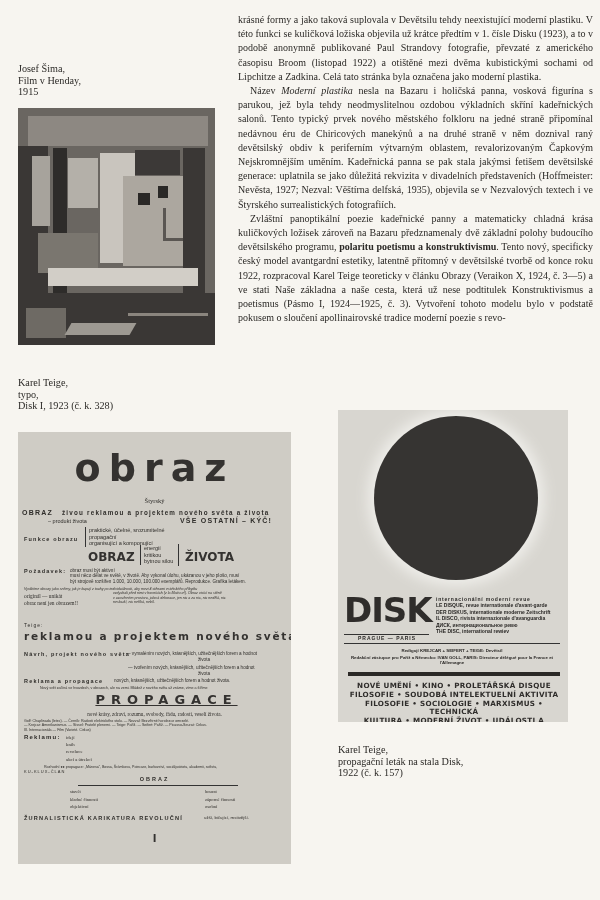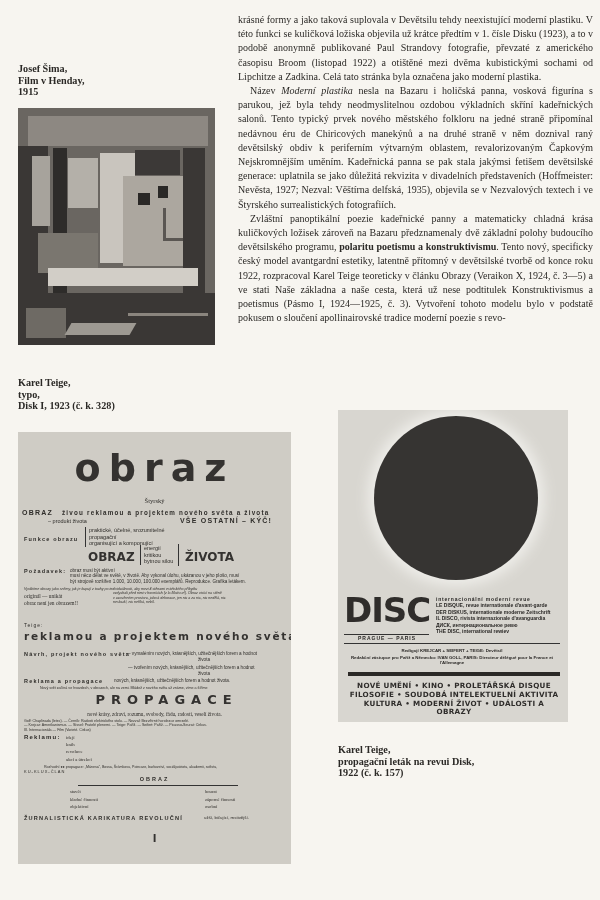--- a/index.html
+++ b/index.html
@@ -1,18 +1,18 @@
 <!DOCTYPE html>
 <html><head>
 <meta charset="utf-8">
 <style>
   html, body { margin:0; padding:0; }
   body { width:600px; height:900px; background:#f7f5f0; position:relative; overflow:hidden; font-family:"Liberation Serif", serif; color:#2b2926; }
   .caption { position:absolute; font-family:"Liberation Serif", serif; font-size:10.2px; line-height:11.6px; color:#2b2926; }
-  .caption div { white-space:nowrap;font-weight:bold; }
+  .caption div { white-space:nowrap; }
   .body-text { position:absolute; left:238px; top:13px; width:355px; font-size:10px; line-height:14.2px; text-align:justify; color:#2b2926; }
   .body-text p { margin:0; text-indent:0; }
   .body-text p.ind { text-indent:12px; }
   .body-text b { font-weight:bold; }
 
   
   .painting { position:absolute; left:18px; top:108px; width:197px; height:237px; background:#4a4744; overflow:hidden; }
   .painting .blk { position:absolute; }
   .poster-obraz { position:absolute; left:18px; top:432px; width:273px; height:432px; background:#cfccc5; overflow:hidden; font-family:"Liberation Sans", sans-serif; color:#2f2d2a; }
   .po-title { position:absolute; left:0; width:273px; top:14px; text-align:center; font-family:"DejaVu Sans", sans-serif; font-weight:bold; font-size:38px; letter-spacing:8px; color:#343230; }
@@ -123,21 +123,21 @@
 
   <div class="po-line po-bold" style="left:6px;top:219px;">Návrh, projekt nového světa</div>
   <div class="po-line" style="left:108px;top:219px;font-size:4.6px;">— vymaléním nových, krásnějších, užitečnějších forem a hodnot</div>
   <div class="po-line" style="left:180px;top:225px;font-size:4.6px;">života</div>
   <div class="po-line" style="left:110px;top:233px;font-size:4.6px;">— tvořením nových, krásnějších, užitečnějších forem a hodnot</div>
   <div class="po-line" style="left:180px;top:239px;font-size:4.6px;">života</div>
   <div class="po-line po-bold" style="left:6px;top:246px;">Reklama a propagace</div>
   <div class="po-line" style="left:96px;top:246px;font-size:4.6px;">nových, krásnějších, užitečnějších forem a hodnot života.</div>
   <div class="po-line" style="left:22px;top:253px;font-size:3.6px;">Nový svět začíná ve hvozdech, v obrazech, ale na zemi. Mládež z nového světa už známe, víme a šíříme</div>
 
-  <div class="po-big" style="left:0;width:297px;text-align:center;top:260px;font-size:13px;letter-spacing:6px;">PROPAGACE</div>
+  <div class="po-big" style="left:0;width:297px;text-align:center;top:260px;font-size:13px;letter-spacing:6px;text-decoration:underline;">PROPAGACE</div>
   <div class="po-line" style="left:0;width:273px;text-align:center;top:279px;font-size:5.2px;font-family:'Liberation Serif',serif;">nové krásy, zdraví, rozumu, svobody, řádu, radosti, veselí života.</div>
   <div class="po-line" style="left:6px;top:287px;font-size:3.6px;line-height:4.4px;">
     <div>Golf: Chaplinada (letec). — Černík: Radosti elektrického stolu. — Nezval: Bezvětrné horolezce omrzelé.</div>
     <div>— Krejcar: Amerikanismus. — Síssel: Pratelé plenerni. — Teige: Paříž. — Seifert: Paříž. — Picasso-Seurat: Cirkus.</div>
     <div>III. Internacionála — Film (Varieté. Cirkus)</div>
   </div>
 
   <div class="po-line po-bold" style="left:6px;top:302px;font-size:6px;">Reklamu:</div>
   <div class="po-line" style="left:48px;top:302px;font-size:4.8px;line-height:7.2px;font-family:'Liberation Serif',serif;">
     <div>idejí</div>
@@ -159,40 +159,41 @@
     <div>záporné činnosti</div>
     <div>osobní</div>
   </div>
   <div class="po-line po-bold" style="left:6px;top:383px;font-size:5.6px;">ŽURNALISTICKÁ KARIKATURA REVOLUČNÍ</div>
   <div class="po-line" style="left:186px;top:383px;font-size:4.4px;">užší, bičující, mstivější.</div>
   <div class="po-big" style="left:0;width:273px;text-align:center;top:401px;font-size:10px;">I</div>
 </div>
 
 <div class="poster-disk">
   <div class="disk-circle"></div>
-  <div class="disk-title">DISC</div>
+  <div class="disk-title">DISK</div>
   <div class="disk-langs">
     <div style="letter-spacing:0.8px;">internacionální moderní revue</div>
     <div>LE DISQUE, revue internationale d'avant-garde</div>
     <div>DER DISKUS, internationale moderne Zeitschrift</div>
     <div>IL DISCO, rivista internazionale d'avanguardia</div>
     <div>ДИСК, интернациональное ревю</div>
     <div>THE DISC, international rewiev</div>
   </div>
   <div class="disk-rule" style="top:224px;width:85px;"></div>
   <div class="disk-city">PRAGUE — PARIS</div>
   <div class="disk-rule" style="top:233px;"></div>
   <div class="disk-small" style="top:238px;">Redigují KREJCAR + SEIFERT + TEIGE: Devětsil</div>
   <div class="disk-small" style="top:245px;">Redakční zástupce pro Paříž a Německo: IVAN GOLL, PARIS: Directeur délégué pour la France et l'Allemagne</div>
   <div class="disk-bar"></div>
   <div class="disk-topics">
     <div>NOVÉ UMĚNÍ • KINO • PROLETÁŘSKÁ DISQUE</div>
     <div>FILOSOFIE • SOUDOBÁ INTELEKTUELNÍ AKTIVITA</div>
+    <div>FILOSOFIE • SOCIOLOGIE • MARXISMUS • TECHNICKÁ</div>
     <div>KULTURA • MODERNÍ ŽIVOT • UDÁLOSTI A OBRAZY</div>
 
   </div>
 </div>
 
 <div class="caption" style="left:338px;top:744px;">
   <div>Karel Teige,</div>
-  <div>propagační leták na revui Disk,</div>
+  <div>propagační leták na stala Disk,</div>
   <div>1922 (č. k. 157)</div>
 </div>
 
 </body></html>

